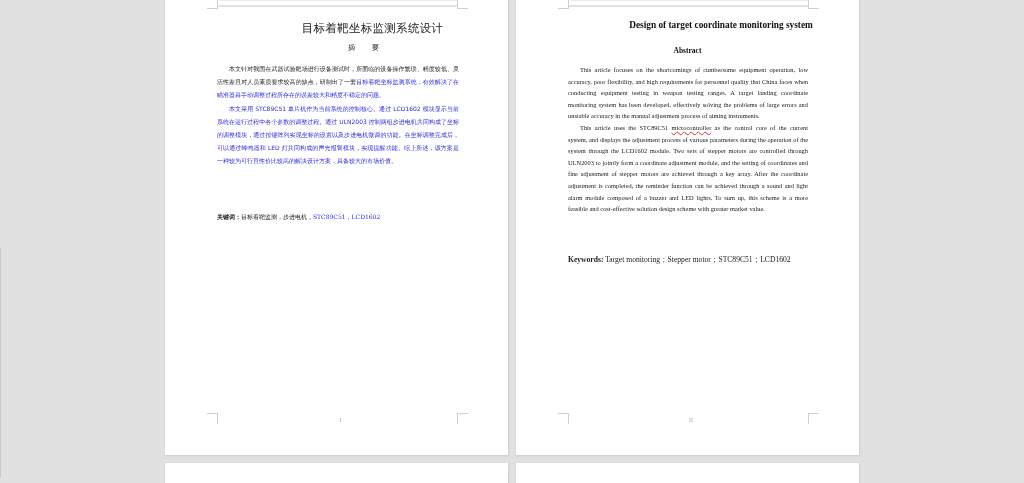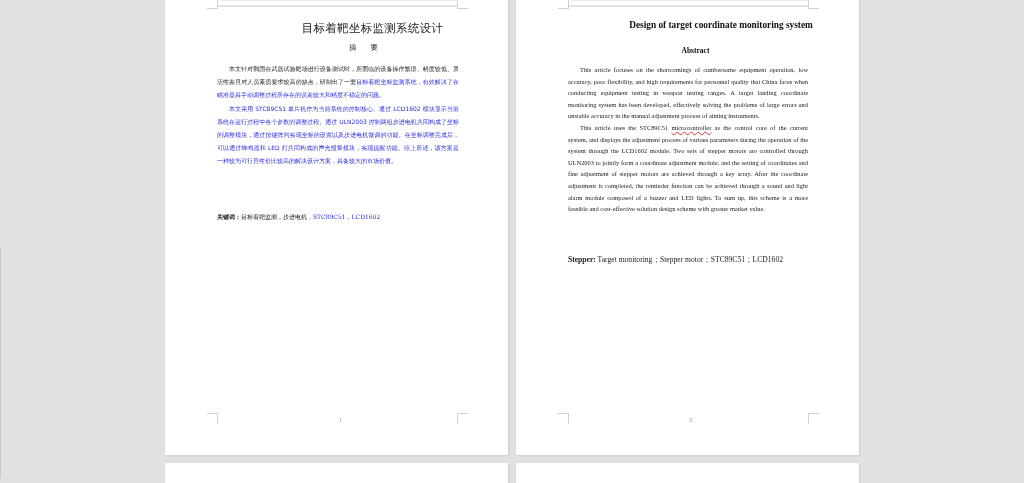--- a/index.html
+++ b/index.html
@@ -23,33 +23,33 @@
   .c-tl { border-right-width:1px; border-bottom-width:1px; }
   .c-tr { border-left-width:1px;  border-bottom-width:1px; }
   .c-bl { border-right-width:1px; border-top-width:1px; }
   .c-br { border-left-width:1px;  border-top-width:1px; }
 
   .page-num { position:absolute; font-size:5px; color:#999; font-family:"DejaVu Serif", serif; }
 
   .cn-title { position:absolute; left:0; width:343px; top:23px; text-align:center;
     font-family:"DejaVu Sans", sans-serif; font-size:11.5px; color:#222; letter-spacing:0.3px;margin-left:36px; }
   .cn-sub { position:absolute; left:0; width:403px; top:45px; text-align:center;
-    font-family:Liberation Serif, serif; font-size:7.5px; color:#333; letter-spacing:6px; }
+    font-family:Liberation Mono, monospace; font-size:7.5px; color:#333; letter-spacing:6px; }
   .cn-body { position:absolute; left:52px; width:242px;
     font-family:"DejaVu Sans", sans-serif; font-size:6px; line-height:13.2px; color:#222; text-align:justify; }
   .cn-body p { margin:0; text-indent:12px; }
   .blue { color:#2a2adf; }
   .cn-kw { position:absolute; left:52px; top:215px; font-family:"DejaVu Sans", sans-serif; font-size:6px; color:#222; }
   .cn-kw b { font-weight:bold; }
   .mono-blue { font-family:"DejaVu Serif", serif; color:#2a2adf; }
 
   .en-title { position:absolute; left:0; width:410px; top:22px; text-align:center;
     font-family:"Liberation Serif", serif; font-weight:bold; font-size:9.3px; color:#111; }
   .en-sub { position:absolute; left:0; width:343px; top:48px; text-align:center;
-    font-family:"Liberation Serif", serif; font-weight:bold; font-size:7.5px; color:#111;padding-left:8px; }
+    font-family:"Liberation Serif", serif; font-weight:bold; font-size:7.5px; color:#111; }
   .en-body { position:absolute; left:52px; width:240px;
     font-family:"Liberation Serif", serif; font-size:6.4px; line-height:11.6px; color:#222; text-align:justify; }
   .en-body p { margin:0; text-indent:12px; }
   .squiggle { text-decoration: underline wavy #d33; text-decoration-thickness:0.6px; }
   .en-kw { position:absolute; left:52px; top:257px; font-family:"Liberation Serif", serif; font-size:7.6px; color:#222; }
   .en-kw b { font-weight:bold; }
 
   .left-edge-line { position:absolute; left:0; top:248px; width:1px; height:230px; background:#c9c9c9; }
 </style>
 </head>
@@ -88,21 +88,21 @@
 
   <div class="en-title">Design of target coordinate monitoring system</div>
   <div class="en-sub">Abstract</div>
 
   <div class="en-body" style="top:66px;">
     <p>This article focuses on the shortcomings of cumbersome equipment operation, low accuracy, poor flexibility, and high requirements for personnel quality that China faces when conducting equipment testing in weapon testing ranges. A target landing coordinate monitoring system has been developed, effectively solving the problems of large errors and unstable accuracy in the manual adjustment process of aiming instruments.</p>
     <p><span>This article uses the STC89C51 </span><span class="squiggle">microcontroller</span><span> as the control core of the current system, and displays the adjustment process of various parameters during the operation of the system through the LCD1602 module. Two sets of stepper motors are controlled through ULN2003 to jointly form a coordinate adjustment module, and the setting of coordinates and fine adjustment of stepper motors are achieved through a key array. After the coordinate adjustment is completed, the reminder function can be achieved through a sound and light alarm module composed of a buzzer and LED lights. To sum up, this scheme is a more feasible and cost-effective solution design scheme with greater market value.</span></p>
   </div>
 
   <div class="en-kw">
-    <b>Stepper:</b><span> Target monitoring；Stepper motor；STC89C51；LCD1602</span>
+    <b>Keywords:</b><span> Target monitoring；Stepper motor；STC89C51；LCD1602</span>
   </div>
 
   <div class="corner c-bl" style="left:42px;top:415px;"></div>
   <div class="corner c-br" style="left:292px;top:415px;"></div>
   <div class="page-num" style="left:173px;top:419px;">II</div>
 </div>
 
 <div id="page3" class="page"></div>
 <div id="page4" class="page"></div>
 

